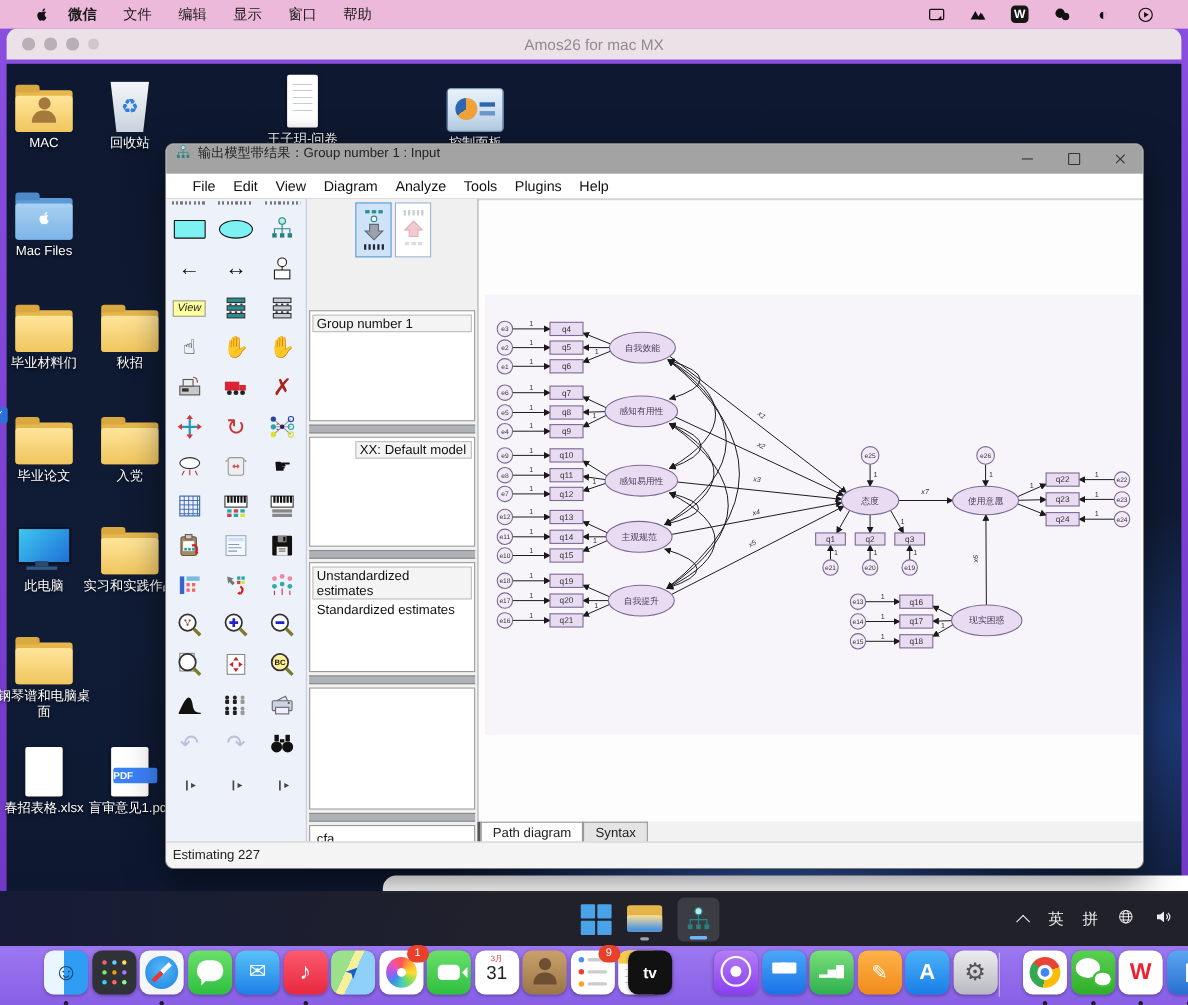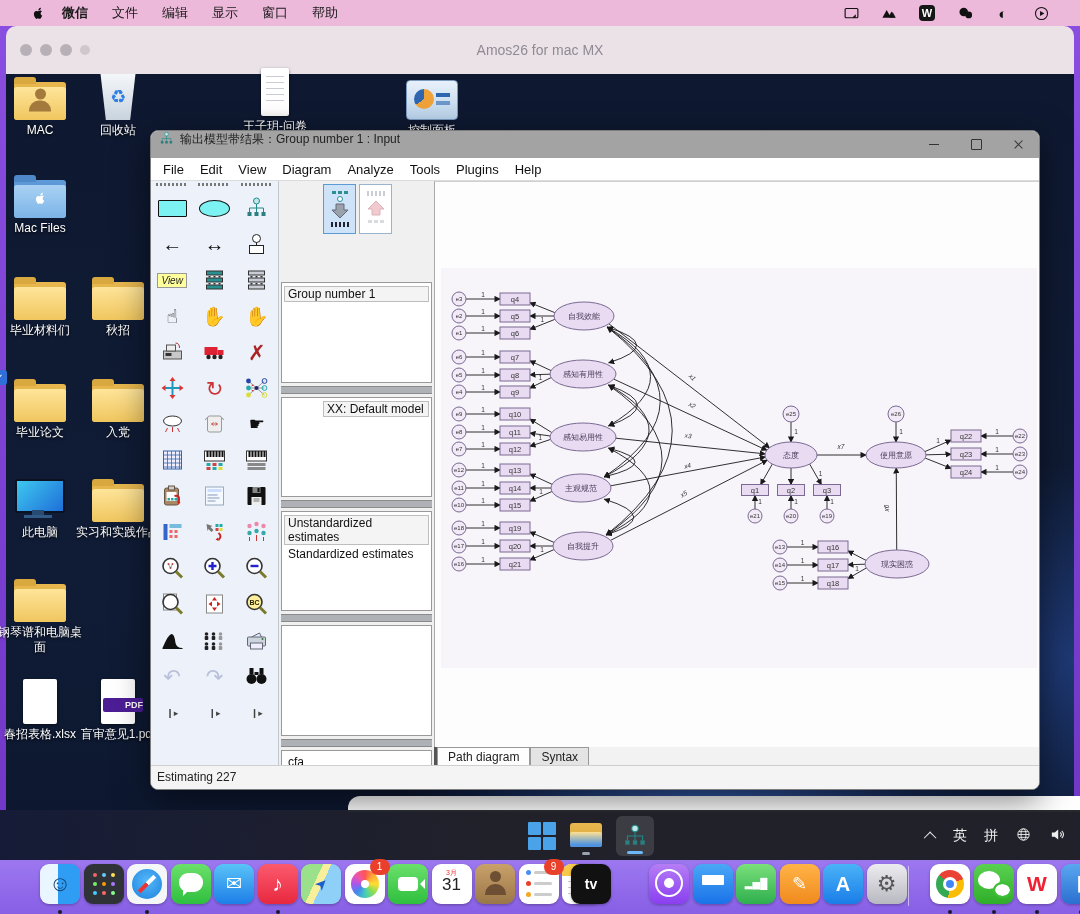--- a/index.html
+++ b/index.html
@@ -12,21 +12,21 @@
   #menubar .mb-apple{width:16px;height:16px;display:inline-flex;margin-right:4px}
   #mb-items{display:flex;gap:0}
   .mb-item{font-size:13px;color:#1a1a1a;padding:0 12px;line-height:26px;cursor:default}
   .mb-item.bold{font-weight:bold}
   #mb-right{margin-left:auto;display:flex;gap:20px;align-items:center}
   .mb-ric{display:inline-flex;width:18px;height:18px;align-items:center;justify-content:center;font-size:15px;color:#111}
   .mb-ric svg{width:17px;height:17px}
   .wpsbox{display:inline-block;width:16px;height:16px;background:#161616;color:#fff;font-size:11px;font-weight:bold;
     text-align:center;line-height:16px;border-radius:4px}
   
-  #vmbar{position:absolute;left:6px;top:26px;width:1068px;height:48px;background:#ebe2e8;
+  #vmbar{position:absolute;left:6px;top:26px;width:1068px;height:28px;background:#ebe2e8;
     border-radius:10px 10px 0 0;display:flex;align-items:center;padding:0 14px;box-sizing:border-box;z-index:5}
   .tl{width:12px;height:12px;border-radius:50%;background:#b7b1b7;margin-right:8px}
   .tl.small{width:10px;height:10px;opacity:.55}
   #vmtitle-text{position:absolute;left:0;right:0;text-align:center;color:#8f8a93;font-size:14px}
   
   #windesk{position:absolute;left:6px;top:58px;width:1068px;height:752px;z-index:4;
     background:radial-gradient(420px 180px at 66% 101%,rgba(66,116,215,.8),rgba(30,60,140,.28) 58%,transparent 75%),
     radial-gradient(320px 280px at 100% 80%,rgba(42,82,170,.55),transparent 70%),
     linear-gradient(180deg,#0e1830 0%,#101c36 70%,#0d1830 100%)}
   #desktop-icons{position:absolute;left:0;top:0;width:1080px;height:914px;z-index:6;pointer-events:none}
@@ -47,43 +47,43 @@
   .rbin{display:block;width:38px;height:46px;background:linear-gradient(180deg,#f4f7fa,#c9d3de);
     clip-path:polygon(4% 0,96% 0,82% 100%,18% 100%);color:#2f7fe0;font-size:18px;line-height:46px;text-align:center}
   .tpc{display:block;width:46px;height:30px;margin-bottom:9px;background:linear-gradient(135deg,#3ec8f0,#1f6fd8);
     border:2px solid #0b1322;border-radius:2px;position:relative}
   .tpc::after{content:"";position:absolute;left:15px;top:29px;width:12px;height:5px;background:#274b72}
   .tpc::before{content:"";position:absolute;left:7px;top:34px;width:28px;height:3px;background:#325a86}
   .pge{display:block;width:34px;height:45px;background:#fff;border-radius:2px;position:relative;box-shadow:0 1px 3px rgba(0,0,0,.5)}
   .pge.tall{width:28px;height:48px;background:linear-gradient(#fff 85%,#f2f2f2);}
   .pge .lines{position:absolute;left:5px;right:5px;top:8px;height:26px;
     background:repeating-linear-gradient(180deg,#c9ccd2 0 1px,transparent 1px 6px)}
-  .pdfb{position:absolute;left:2px;top:19px;width:40px;height:14px;background:#4c1d95;color:#fff;
-    font-size:9px;font-weight:bold;line-height:14px;border-radius:2px;text-align:right}
+  .pdfb{position:absolute;left:2px;top:19px;width:40px;height:14px;background:#3b82f6;color:#fff;
+    font-size:9px;font-weight:bold;line-height:14px;border-radius:2px;text-align:left}
   .cpl{display:block;width:52px;height:40px;border-radius:4px;background:linear-gradient(180deg,#e8f1fa,#b9d2ea);
     border:1px solid #7a9ac0;position:relative;box-sizing:border-box}
   .cpl::before{content:"";position:absolute;left:7px;top:8px;width:20px;height:20px;border-radius:50%;
     background:conic-gradient(#f0a23a 0 65%,#2f66b0 65% 100%)}
   .cpl::after{content:"";position:absolute;right:7px;top:12px;width:14px;height:4px;background:#2f66b0;
     box-shadow:0 8px 0 #6d96c9}
   
   #amos{position:absolute;left:150px;top:130px;width:890px;height:660px;background:#f0f0f0;border-radius:8px;
     box-shadow:0 10px 34px rgba(0,0,0,.5);z-index:10;overflow:hidden;border:1px solid #7d7d7d;box-sizing:border-box}
   .atitle{height:27px;background:#a3a3a3;display:flex;align-items:flex-start;padding-left:8px}
   .aticon{width:15px;height:15px;display:inline-flex;margin-right:6px}
   .aticon svg{width:15px;height:15px}
   .atext{font-size:12px;color:#222}
   .awc{margin-left:auto;display:flex;height:27px}
   .awc span{width:42px;display:flex;align-items:center;justify-content:center;cursor:pointer}
   .gmin{width:10px;height:1.5px;background:#333}
   .gmax{width:9px;height:9px;border:1.2px solid #333;border-radius:1px}
   .gx{position:relative;width:11px;height:11px}
   .gx::before,.gx::after{content:"";position:absolute;left:5px;top:0;width:1.3px;height:11px;background:#333}
   .gx::before{transform:rotate(45deg)}.gx::after{transform:rotate(-45deg)}
-  .amenu{height:22px;background:#fff;border-bottom:1px solid #dcdcdc;display:flex;align-items:center;padding-left:4px}
+  .amenu{height:22px;background:#fff;border-bottom:1px solid #dcdcdc;display:flex;align-items:center;padding-left:16px}
   .amenu span{font-size:13px;color:#111;padding:0 8px;cursor:pointer}
   .abody{position:relative;height:587px}
   #atoolbar{position:absolute;left:0;top:0;width:128px;height:100%;background:#edf1f9;border-right:1px solid #c0c8d0;
     box-sizing:border-box;padding-top:2px}
   .tdrow{display:grid;grid-template-columns:repeat(3,1fr);height:6px;margin-bottom:1px}
   .tdots{width:32px;height:3px;margin:0 auto;background:repeating-linear-gradient(90deg,#777 0 2px,transparent 2px 4px)}
   .trow{display:grid;grid-template-columns:repeat(3,1fr)}
   .tcell{height:36px;display:flex;align-items:center;justify-content:center;cursor:pointer}
   .tcell svg{width:25px;height:24px}
   .tb-rect{display:block;width:27px;height:15px;background:#7df2f2;border:1px solid #111;border-radius:1px}

